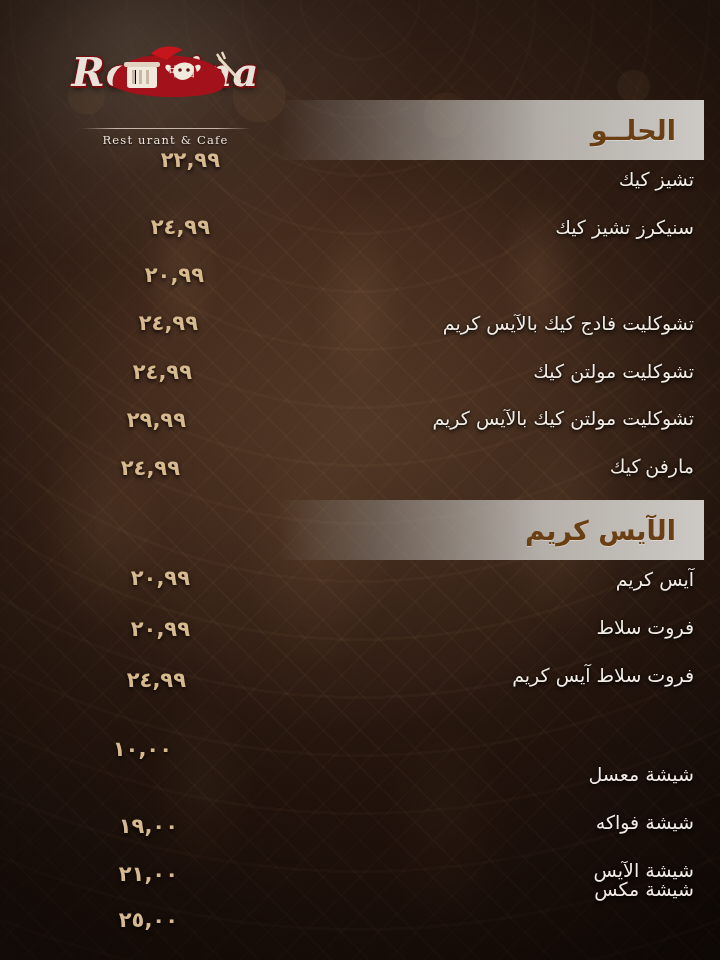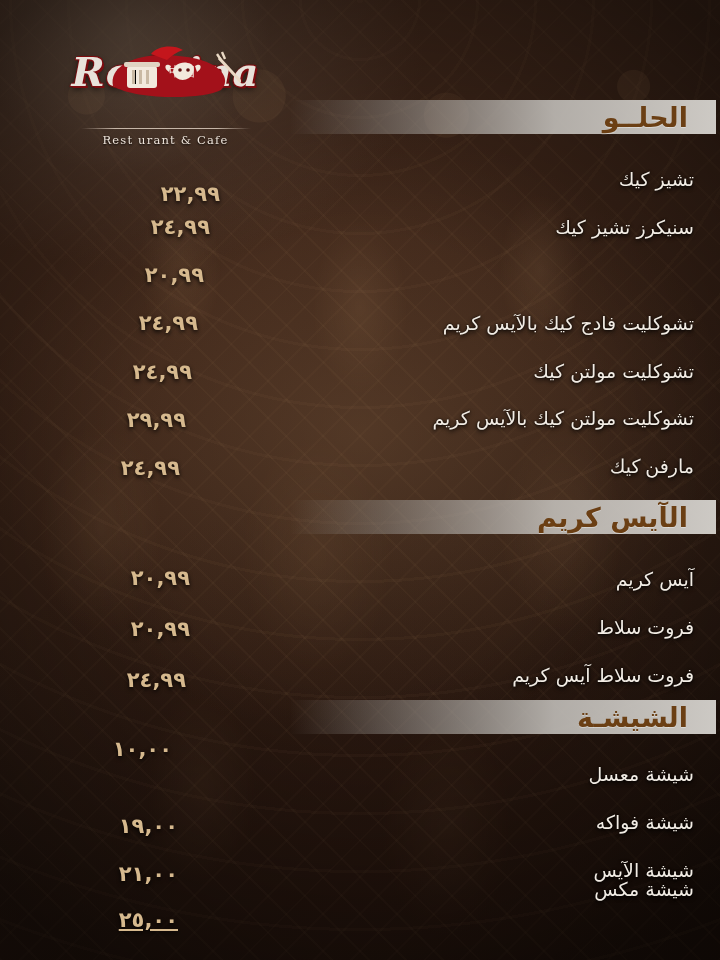--- a/index.html
+++ b/index.html
@@ -124,23 +124,23 @@
     left: 50%;
     top: -10px;
     transform: translateX(-50%);
     width: 150px;
     height: 66px;
   }
 
   
   .section-head {
     position: absolute;
-    right: 4px;
+    right: 16px;
     width: 426px;
-    height: 34px;
+    height: 60px;
     z-index: 5;
     background: linear-gradient(90deg, rgba(168,165,160,0) 0%, rgba(150,146,141,0.45) 22%, rgba(196,193,188,0.88) 62%, rgba(214,211,206,0.95) 100%);
     display: flex;
     align-items: center;
     justify-content: flex-start;
     padding-right: 28px;
     box-sizing: border-box;
   }
   .section-title {
     font-family: "DejaVu Sans", "Liberation Sans", sans-serif;
@@ -217,21 +217,21 @@
     </div>
     <div class="logo-rule"></div>
     <div class="logo-sub">Rest  urant  &amp;  Cafe</div>
   </div>
 
   <div class="section-head" style="top:100px;">
     <span class="section-title">الحلــو</span>
   </div>
 
   <div class="item-name" style="top:168px;">تشيز كيك</div>
-  <div class="item-price" style="top:182px; right:500px;">٢٢,٩٩</div>
+  <div class="item-price" style="top:148px; right:500px;">٢٢,٩٩</div>
 
   <div class="item-name" style="top:216px;">سنيكرز تشيز كيك</div>
   <div class="item-price" style="top:215px; right:510px;">٢٤,٩٩</div>
 
   <div class="item-price" style="top:263px; right:516px;">٢٠,٩٩</div>
 
   <div class="item-name" style="top:312px;">تشوكليت فادج كيك بالآيس كريم</div>
   <div class="item-price" style="top:311px; right:522px;">٢٤,٩٩</div>
 
   <div class="item-name" style="top:360px;">تشوكليت مولتن كيك</div>
@@ -249,29 +249,26 @@
 
   <div class="item-name" style="top:568px;">آيس كريم</div>
   <div class="item-price" style="top:566px; right:530px;">٢٠,٩٩</div>
 
   <div class="item-name" style="top:616px;">فروت سلاط</div>
   <div class="item-price" style="top:617px; right:530px;">٢٠,٩٩</div>
 
   <div class="item-name" style="top:664px;">فروت سلاط آيس كريم</div>
   <div class="item-price" style="top:668px; right:534px;">٢٤,٩٩</div>
 
-  <div class="section-head" style="top:700px;">
-    <span class="section-title">الشيشـة</span>
-  </div>
 
   <div class="item-name" style="top:763px;">شيشة معسل</div>
   <div class="item-price" style="top:737px; right:548px;margin-left:46px;">١٠,٠٠</div>
 
   <div class="item-name" style="top:811px;">شيشة فواكه</div>
   <div class="item-price" style="top:814px; right:542px;">١٩,٠٠</div>
 
   <div class="item-name" style="top:859px;">شيشة الآيس</div>
   <div class="item-price" style="top:862px; right:542px;">٢١,٠٠</div>
 
   <div class="item-name" style="top:878px;">شيشة مكس</div>
-  <div class="item-price" style="top:908px; right:542px;text-decoration:underline;">٢٥,٠٠</div>
+  <div class="item-price" style="top:908px; right:542px;">٢٥,٠٠</div>
 
 </div>
 
 </body></html>

